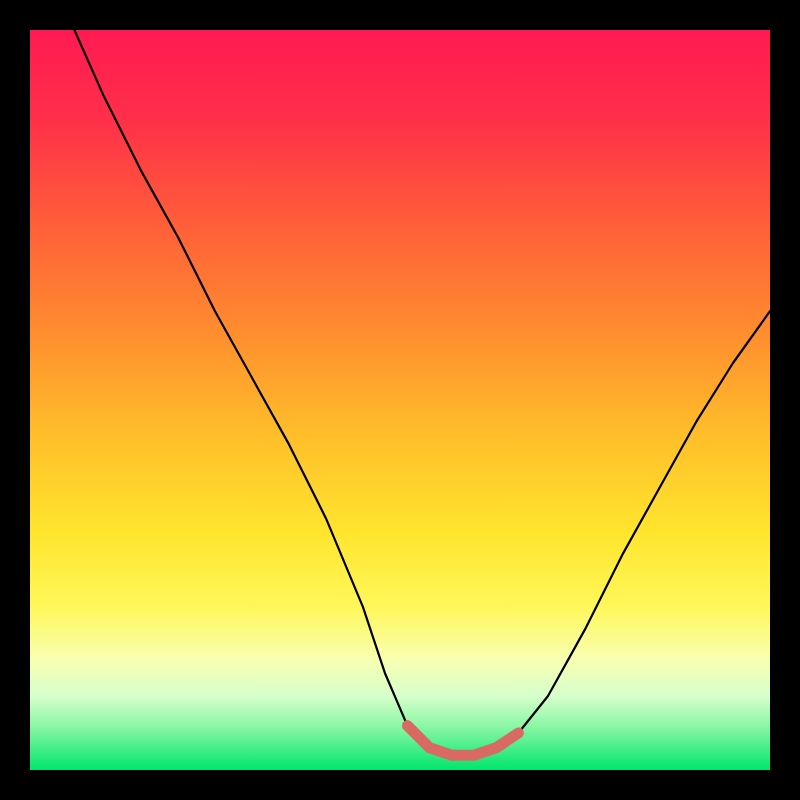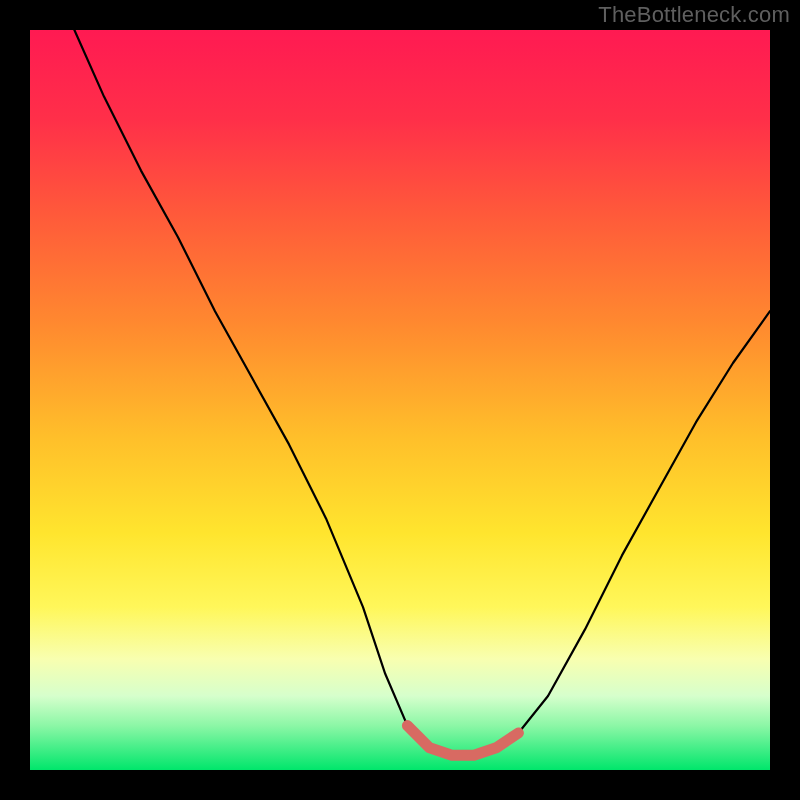--- a/index.html
+++ b/index.html
@@ -40,21 +40,20 @@
   .plot svg {
     display: block;
     width: 740px;
     height: 740px;
   }
 </style>
 </head>
 <body>
 
 <div class="frame">
-  <div class="watermark">TheBottleneck.com</div>
 
   <div class="plot">
     <svg viewBox="0 0 740 740">
       <defs>
         <linearGradient id="bgGrad" x1="0" y1="0" x2="0" y2="1">
             <stop offset="0%" stop-color="#ff1a52"></stop>
             <stop offset="12%" stop-color="#ff2f49"></stop>
             <stop offset="25%" stop-color="#ff5a3a"></stop>
             <stop offset="40%" stop-color="#ff8a2f"></stop>
             <stop offset="55.00000000000001%" stop-color="#ffbf2a"></stop>

